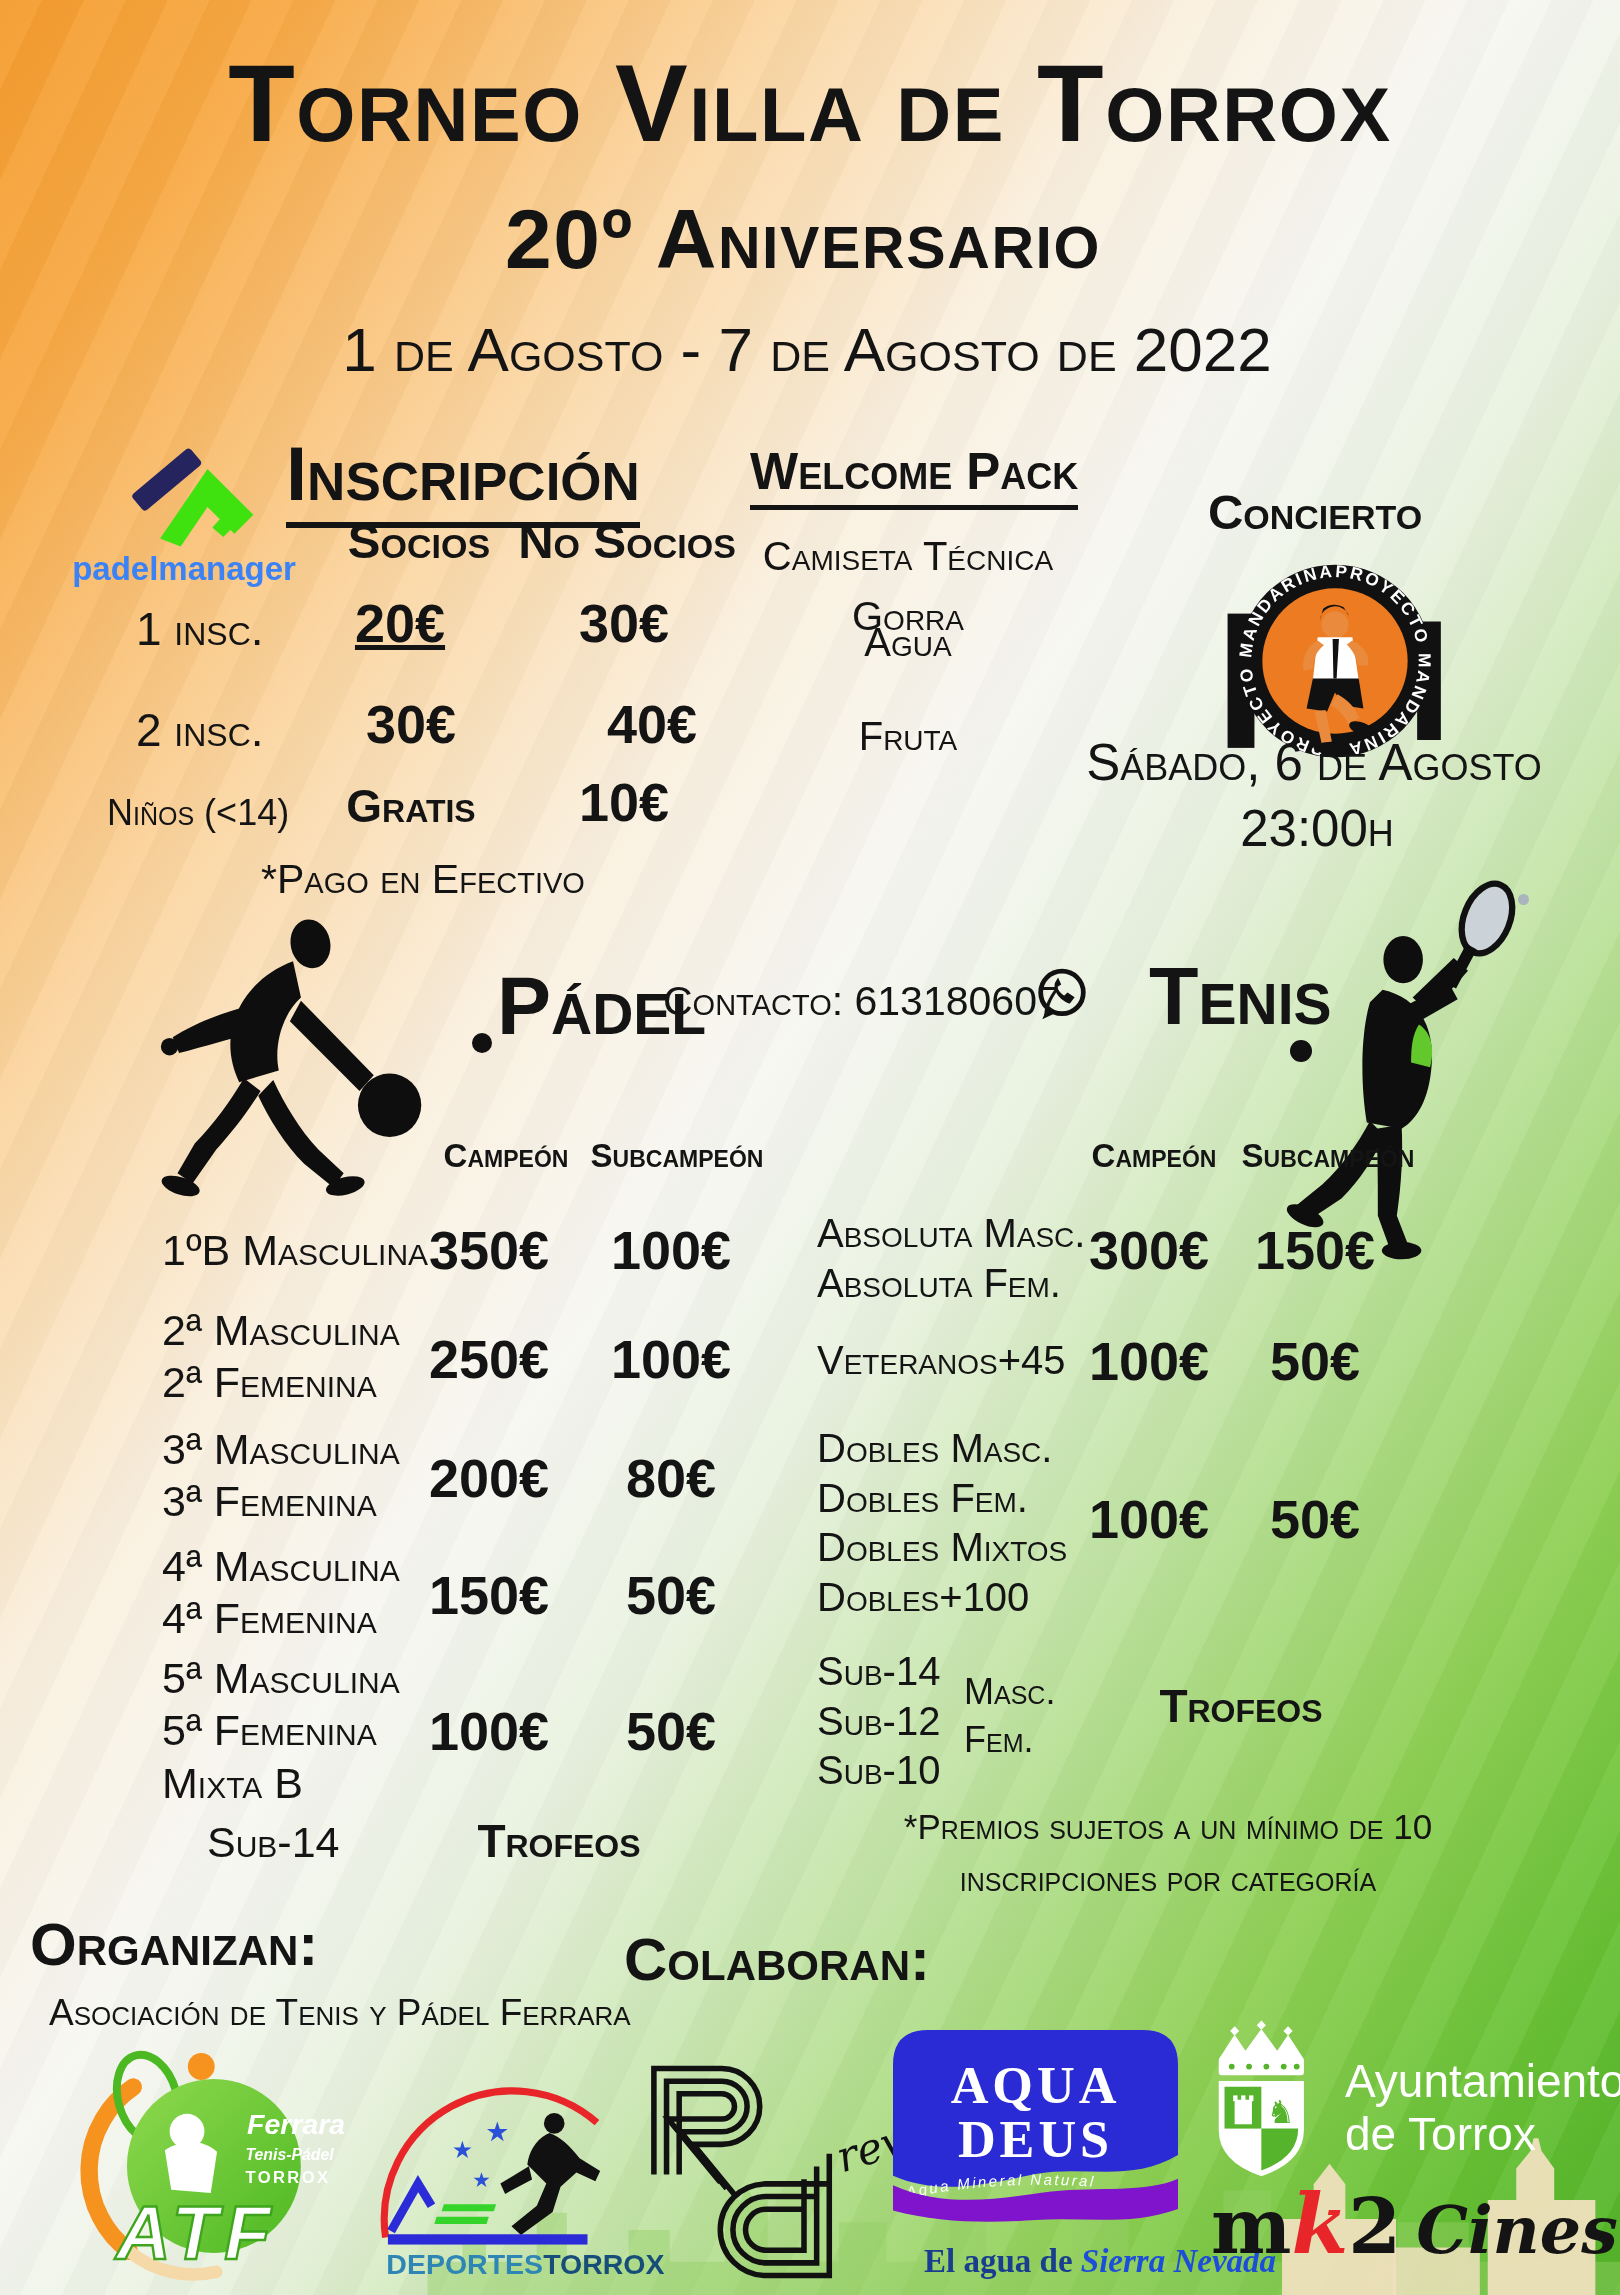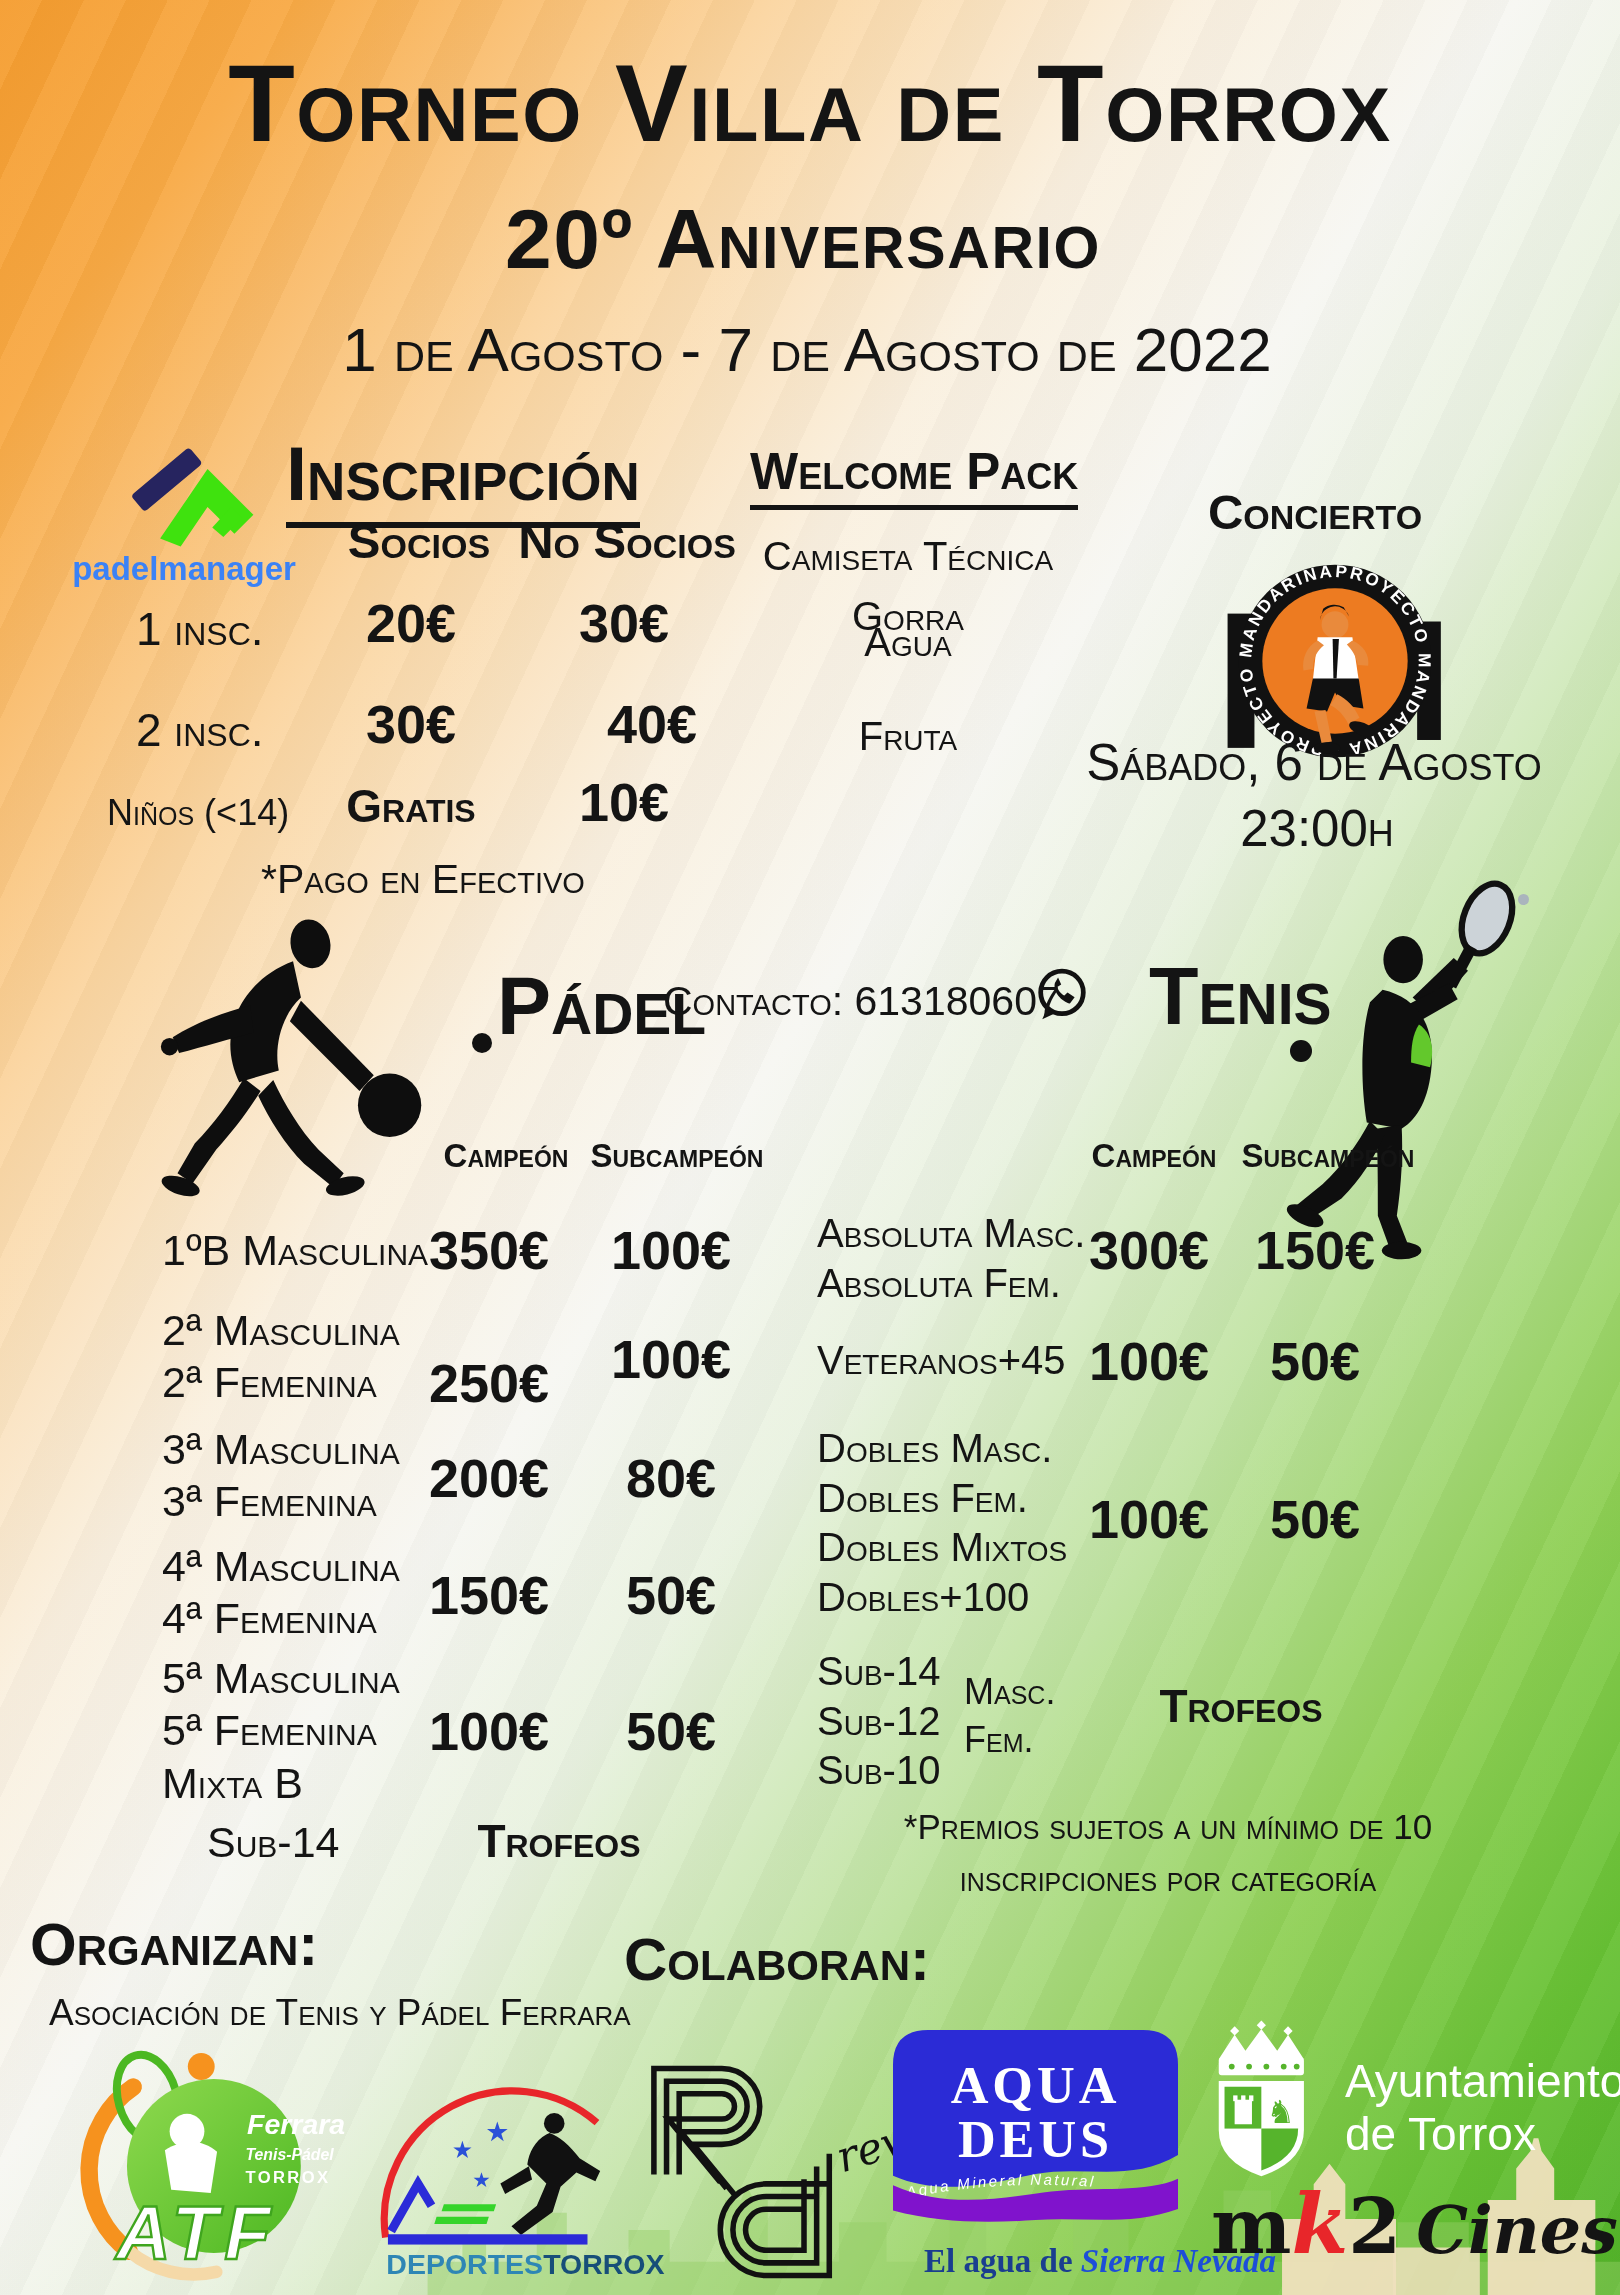--- a/index.html
+++ b/index.html
@@ -46,21 +46,21 @@
   <path d="M118 118 L142 92 L156 106 L132 130 Z" fill="#3FE20E"></path>
 </svg>
 <div class="t cx" style="left:184px;top:552px;font-size:33px;font-weight:700;color:#3b82f6;font-variant:normal;">padelmanager</div>
 
 <div class="t b u" style="left:286px;top:434px;font-size:76px;">Inscripción</div>
 
 <div class="t sb cx" style="left:419px;top:516px;font-size:49px;">Socios</div>
 <div class="t sb cx" style="left:627px;top:516px;font-size:49px;">No Socios</div>
 
 <div class="t" style="left:136px;top:605px;font-size:46px;">1 insc.</div>
-<div class="t price cx" style="left:411px;top:595px;">20€</div>
+<div class="t price cx" style="left:400px;top:595px;text-decoration:underline;">20€</div>
 <div class="t price cx" style="left:624px;top:595px;">30€</div>
 
 <div class="t" style="left:136px;top:706px;font-size:46px;">2 insc.</div>
 <div class="t price cx" style="left:411px;top:696px;">30€</div>
 <div class="t price cx" style="left:652px;top:696px;">40€</div>
 
 <div class="t" style="left:107px;top:794px;font-size:36px;">Niños (&lt;14)</div>
 <div class="t sb cx" style="left:411px;top:782px;font-size:46px;">Gratis</div>
 <div class="t price cx" style="left:624px;top:774px;">10€</div>
 
@@ -158,21 +158,21 @@
 <div class="t lbl" style="left:162px;top:1228px;">
   <div>1ºB Masculina</div>
 </div>
 <div class="t price cx" style="left:489px;top:1222px;">350€</div>
 <div class="t price cx" style="left:671px;top:1222px;">100€</div>
 
 <div class="t lbl" style="left:162px;top:1304px;line-height:1.22;">
   <div>2ª Masculina</div>
   <div>2ª Femenina</div>
 </div>
-<div class="t price cx" style="left:489px;top:1331px;margin-top:24px;">250€</div>
+<div class="t price cx" style="left:489px;top:1331px;">250€</div>
 <div class="t price cx" style="left:671px;top:1331px;">100€</div>
 
 <div class="t lbl" style="left:162px;top:1423px;line-height:1.22;">
   <div>3ª Masculina</div>
   <div>3ª Femenina</div>
 </div>
 <div class="t price cx" style="left:489px;top:1450px;">200€</div>
 <div class="t price cx" style="left:671px;top:1450px;">80€</div>
 
 <div class="t lbl" style="left:162px;top:1540px;line-height:1.22;">

